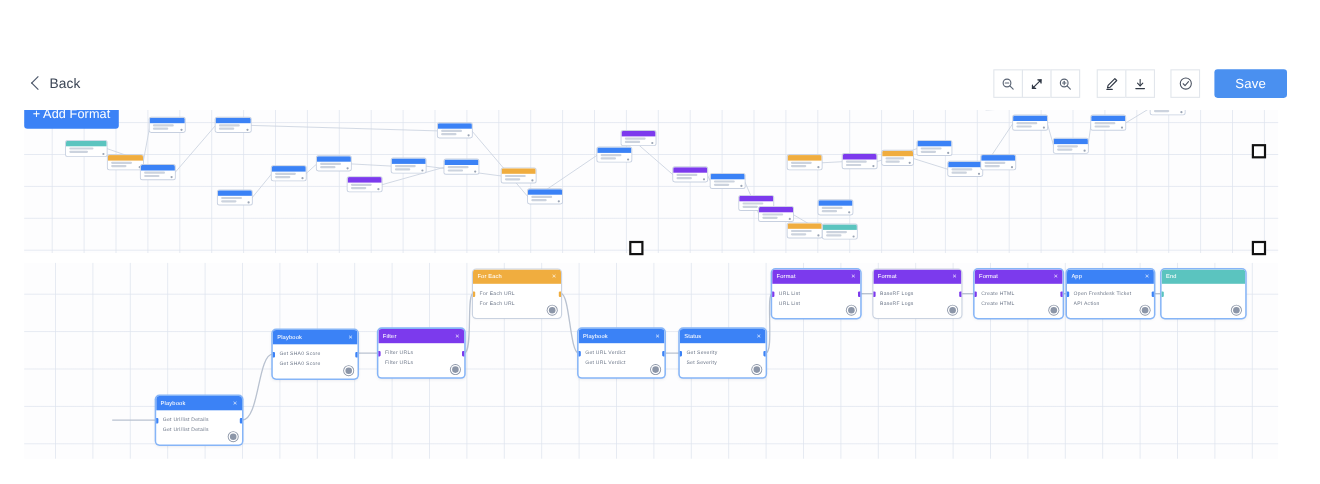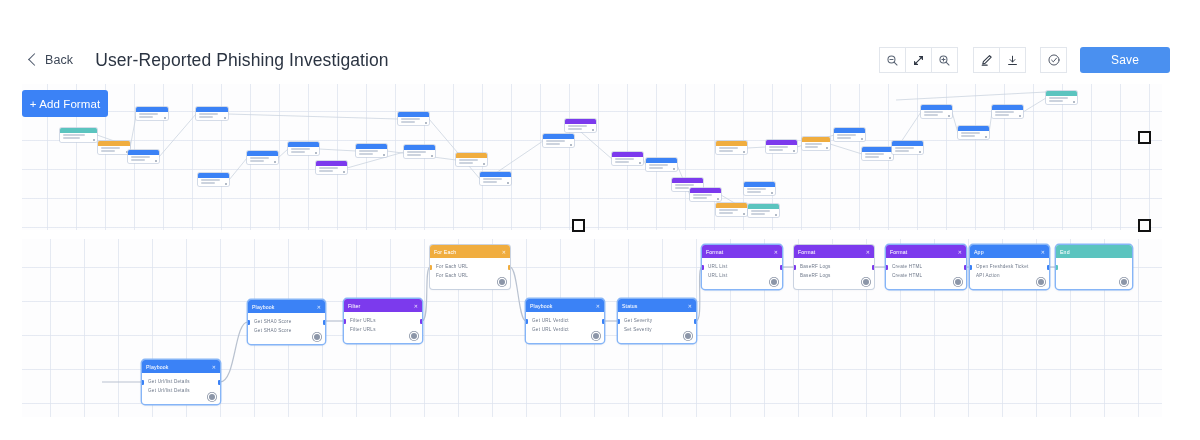--- a/index.html
+++ b/index.html
@@ -7,21 +7,21 @@
   html, body {
     width: 1200px; height: 440px;
     background: #ffffff;
     font-family: "Liberation Sans", sans-serif;
     overflow: hidden;
   }
   .app { position: relative; width: 1200px; height: 440px; background:#fff; }
 
   
   .header {
-    position: absolute; left: 0; top: 36px; width: 1200px; height: 48px;
+    position: absolute; left: 0; top: 52px; width: 1200px; height: 48px;
     display: flex; align-items: center; background: #ffffff; z-index: 40;
   }
   .back-btn {
     display: flex; align-items: center; gap: 6px;
     margin-left: 30px; cursor: pointer; color: #3d4757;
   }
   .back-chev {
     width: 9px; height: 9px; border-left: 1.7px solid #4a5568;
     border-bottom: 1.7px solid #4a5568; transform: rotate(45deg);
     margin-bottom: 1px;
@@ -38,21 +38,21 @@
   .tb-group { display: flex; }
   .tb-btn {
     width: 27px; height: 26px; border: 1px solid #e2e6ec; background: #fff;
     display: flex; align-items: center; justify-content: center;
     cursor: pointer; position: relative;
   }
   .tb-group .tb-btn + .tb-btn { margin-left: -1px; }
   .tb-gap { width: 15px; }
   .tb-gap-sm { width: 14px; }
   .save-btn {
-    margin-left: 13px; width: 90px; height: 26px; border-radius: 3px;
+    margin-left: 13px; width: 66px; height: 26px; border-radius: 3px;
     border: none; color: #fff; font-size: 12px; cursor: pointer;
     display: flex; align-items: center; justify-content: center;
     letter-spacing: .2px;
   }
 
   
   .grid-canvas {
     position: absolute; left: 22px; background: #fdfdfe;
     background-image:
       linear-gradient(to right, rgba(222,228,238,.75) 1px, transparent 1px),
@@ -127,21 +127,20 @@
 </head>
 <body>
 
 <div class="app">
 
   <div class="header">
     <div class="back-btn">
       <span class="back-chev"></span>
       <span class="back-label">Back</span>
     </div>
-    <div class="page-title">User-Reported Phishing Investigation</div>
 
     <div class="toolbar">
       <div class="tb-group">
         <div class="tb-btn">
           <svg width="13" height="13" viewBox="0 0 20 20" fill="none" stroke="#5a6474" stroke-width="1.6" stroke-linecap="round">
             <circle cx="8.4" cy="8.4" r="5.4"></circle>
               <line x1="12.4" y1="12.4" x2="17" y2="17"></line>
               <line x1="6" y1="8.4" x2="10.8" y2="8.4"></line>
           </svg>
         </div>

